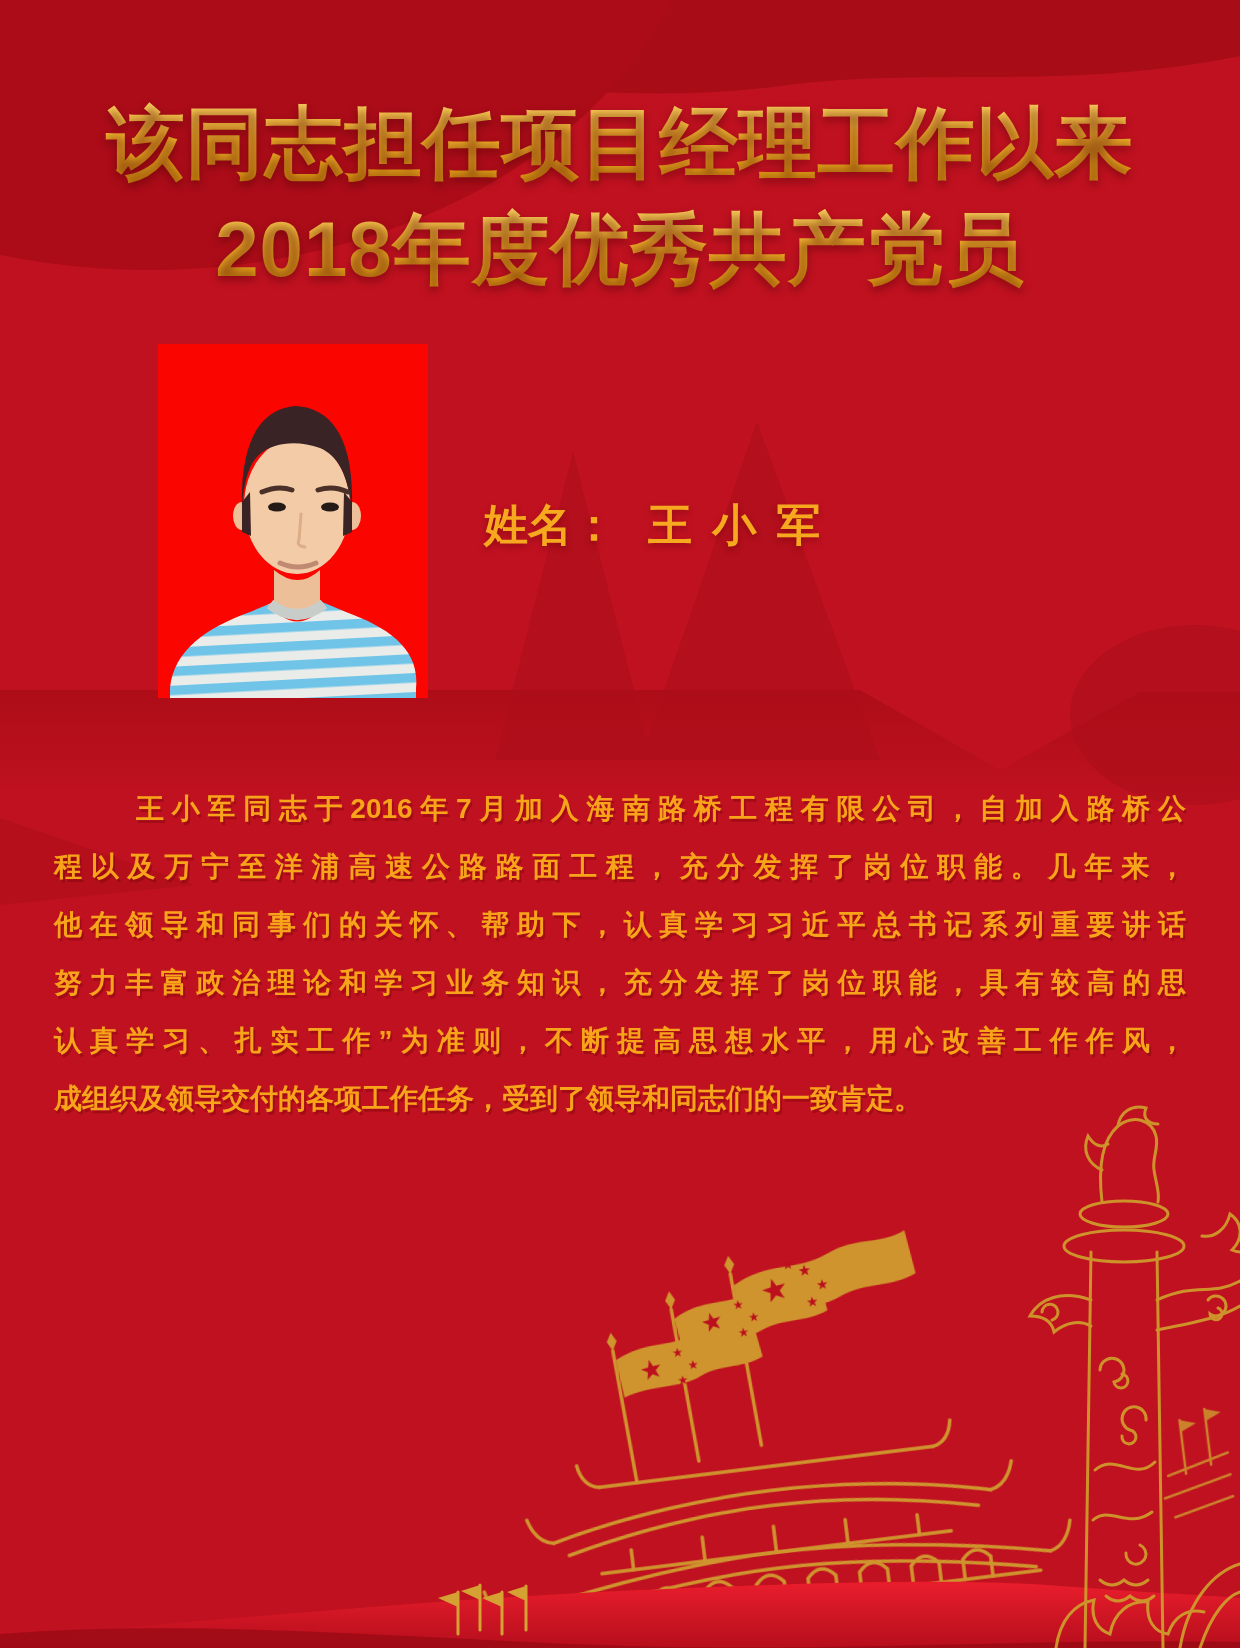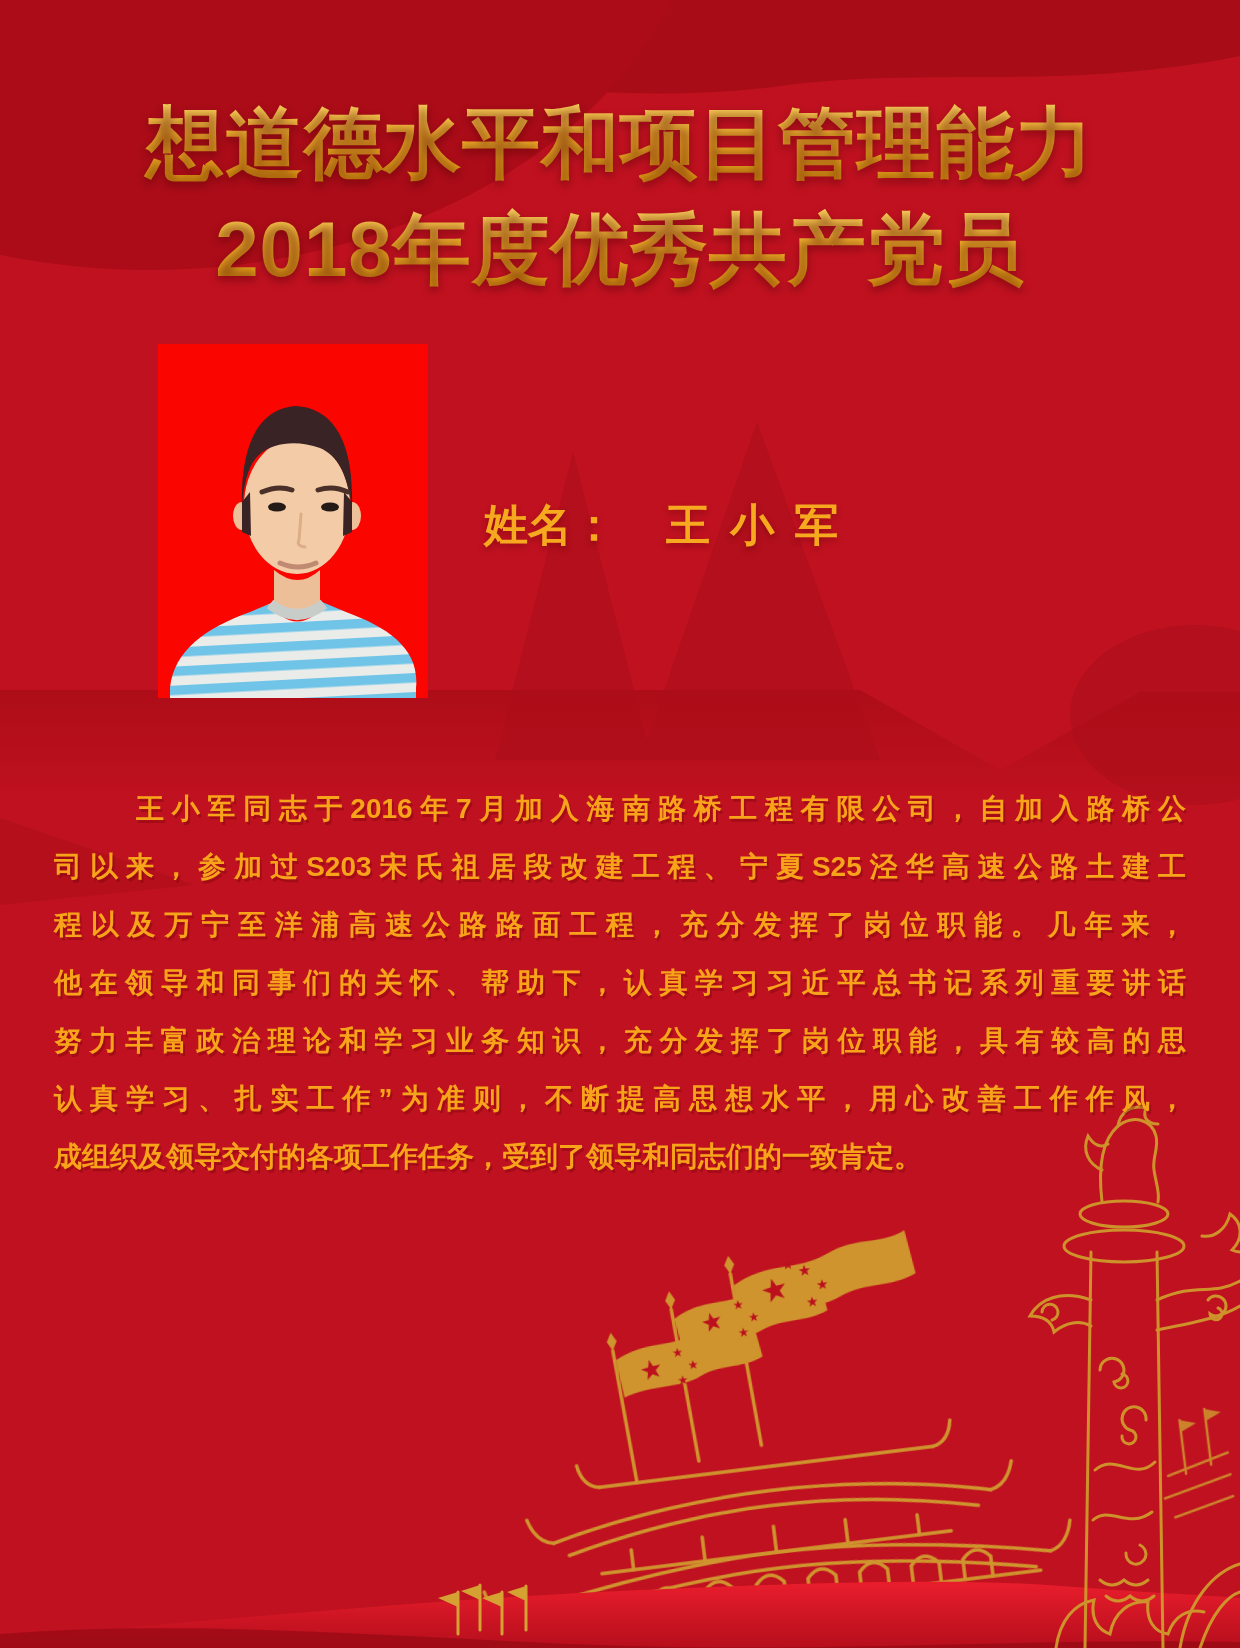--- a/index.html
+++ b/index.html
@@ -26,21 +26,21 @@
     }
   }
 
   .photo{position:absolute;left:158px;top:344px;width:270px;height:354px;}
   .photo svg{display:block;width:100%;height:100%;}
 
   .info{position:absolute;left:484px;top:497px;color:#f6a81e;font-weight:bold;
         text-shadow:0 3px 6px rgba(80,0,0,.4);white-space:nowrap;}
   .info-row.name{font-size:44px;line-height:56px;}
   .info-row.unit{font-size:52px;line-height:58px;margin-top:38px;}
-  .info-row.name .label{margin-right:50px;}
+  .info-row.name .label{margin-right:32px;}
   .info-row.name .value{letter-spacing:4px;}
 
   .bio{
     position:absolute;left:54px;top:780px;width:1132px;
     font-size:28px;font-weight:bold;line-height:58px;color:#f7a41a;
     text-shadow:2px 3px 0 rgba(90,0,0,.28);
   }
   .bio-line{text-align:justify;text-align-last:justify;}
   .bio-line.first{text-indent:82px;}
   .bio-line.last{text-align-last:left;}
@@ -168,21 +168,21 @@
 
       <path d="M1056,1648 C1060,1620 1074,1604 1094,1600 C1090,1618 1098,1630 1110,1634 C1114,1612 1130,1600 1148,1602 C1146,1620 1154,1632 1168,1634 C1174,1616 1188,1608 1204,1612"></path>
       <path d="M1180,1648 C1188,1600 1214,1572 1240,1564"></path>
       <path d="M1200,1648 C1212,1612 1228,1596 1240,1592"></path>
     </g>
   </svg>
 
   <div class="content">
 
     <div class="title">
-      <div>想道德水平和项目管理能力</div>
+      <div>该同志担任项目经理工作以来</div>
       <div>2018年度优秀共产党员</div>
     </div>
 
     <div class="photo">
       <svg viewBox="0 0 270 354">
         <defs>
           <pattern id="stripes" width="10" height="19" patternUnits="userSpaceOnUse" patternTransform="rotate(-3)">
             <rect width="10" height="19" fill="#e9ece9"></rect>
             <rect width="10" height="9.5" fill="#6fc4e8"></rect>
           </pattern>
@@ -209,21 +209,20 @@
     </div>
 
     <div class="info">
       <div class="info-row name">
         <span class="label">姓名：</span><span class="value">王 小 军</span>
       </div>
     </div>
 
     <div class="bio">
         <div class="bio-line first">王小军同志于2016年7月加入海南路桥工程有限公司，自加入路桥公</div>
-        <div class="bio-line">司以来，参加过S203宋氏祖居段改建工程、宁夏S25泾华高速公路土建工</div>
         <div class="bio-line">程以及万宁至洋浦高速公路路面工程，充分发挥了岗位职能。几年来，</div>
         <div class="bio-line">他在领导和同事们的关怀、帮助下，认真学习习近平总书记系列重要讲话</div>
         <div class="bio-line">努力丰富政治理论和学习业务知识，充分发挥了岗位职能，具有较高的思</div>
         <div class="bio-line">认真学习、扎实工作”为准则，不断提高思想水平，用心改善工作作风，</div>
         <div class="bio-line last">成组织及领导交付的各项工作任务，受到了领导和同志们的一致肯定。</div>
       </div>
 
   </div>
 </div>
 

